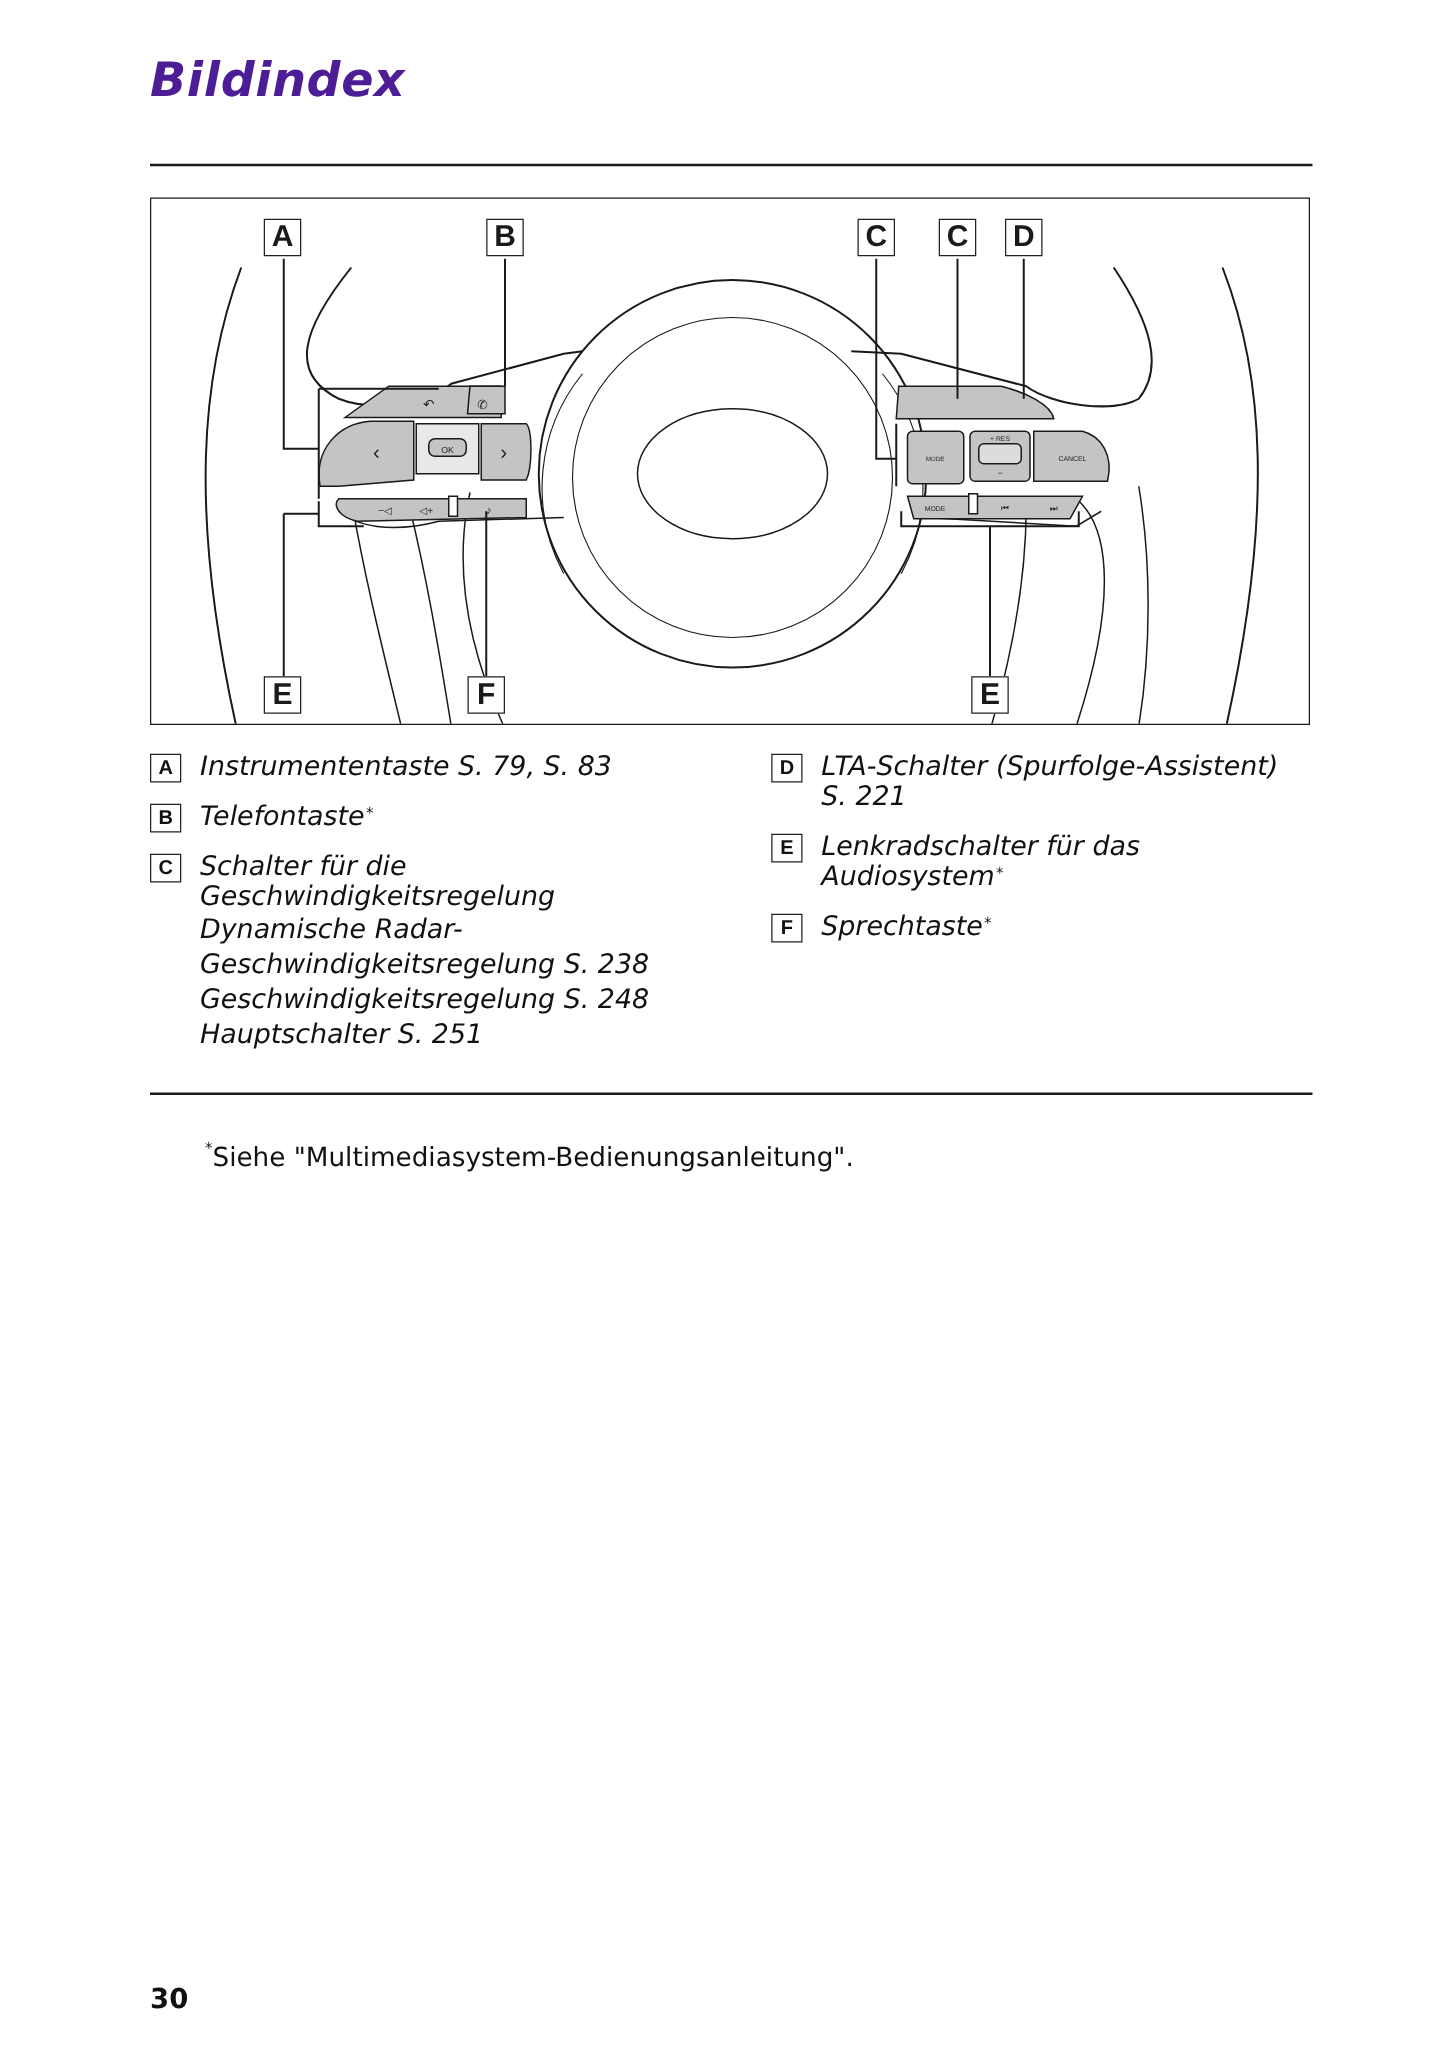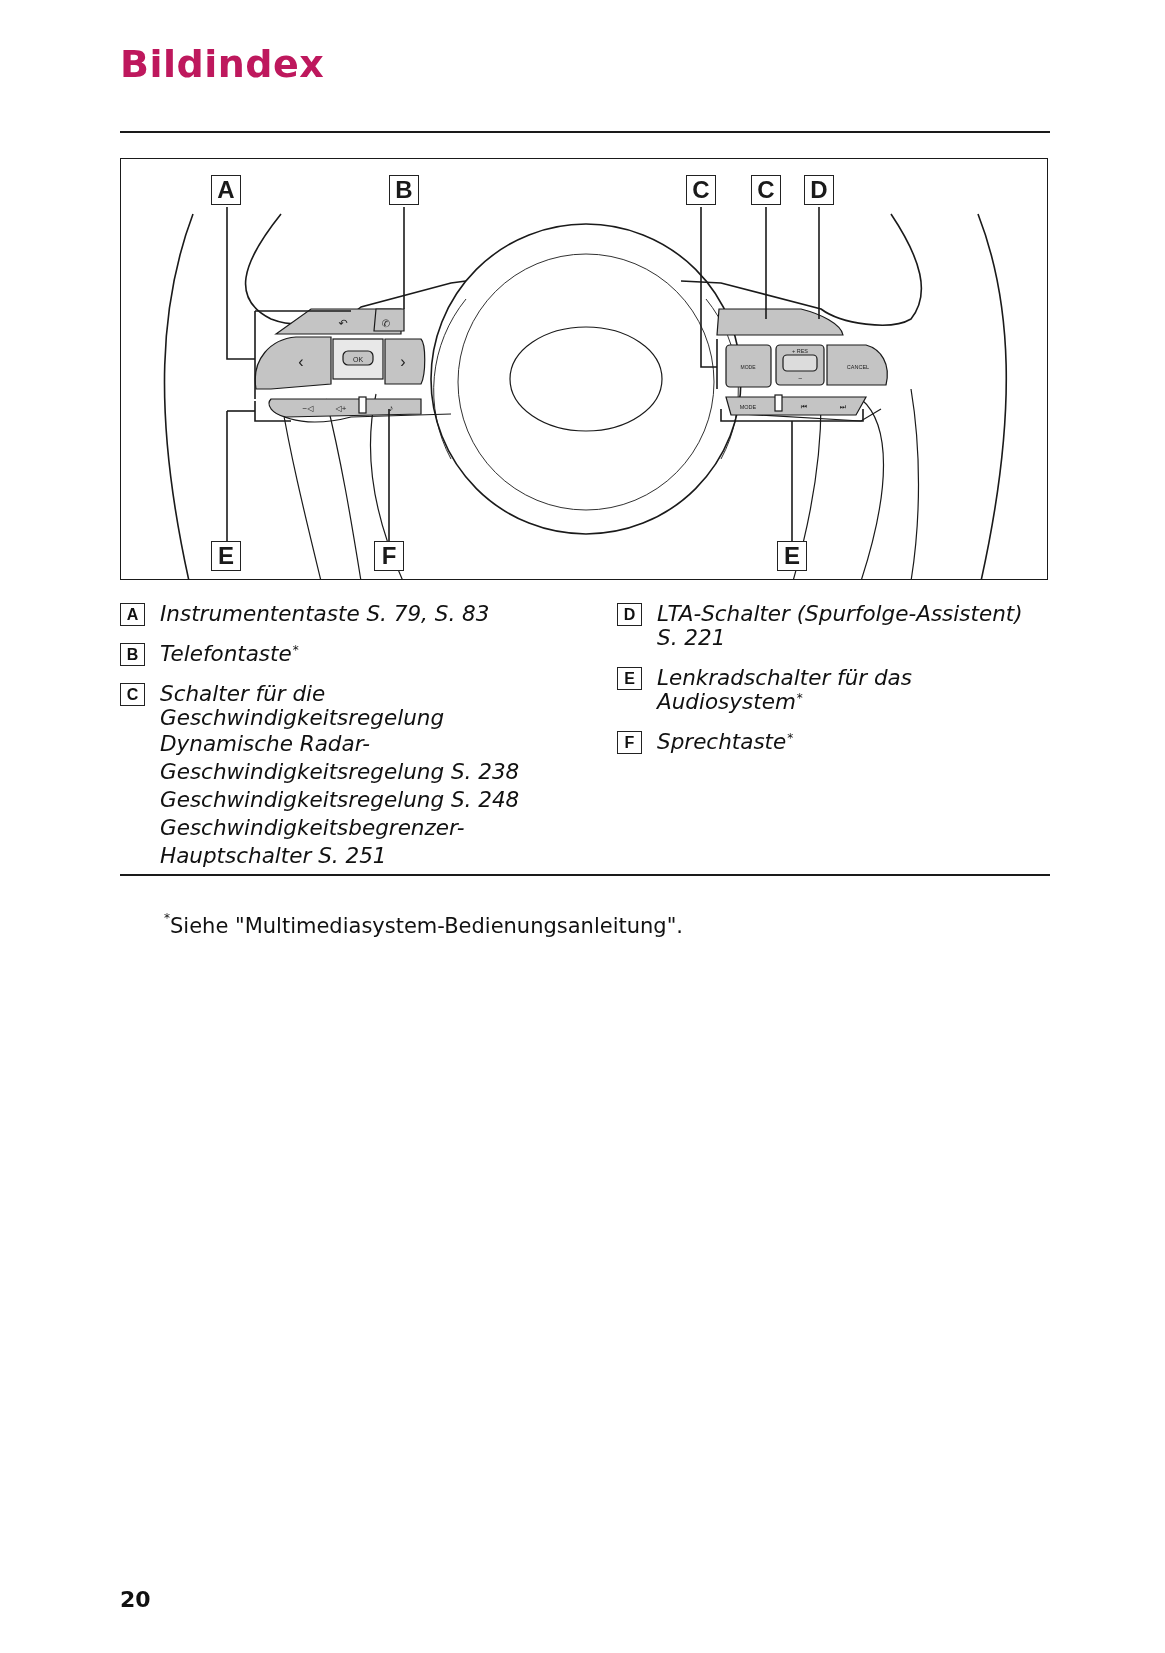--- a/index.html
+++ b/index.html
@@ -1,19 +1,19 @@
 <!DOCTYPE html>
 <html><head>
 <meta charset="utf-8">
 <style>
   html, body { margin:0; padding:0; background:#ffffff; }
   body { width:1165px; height:1653px; position:relative; overflow:hidden;
          font-family:"DejaVu Sans", "Liberation Sans", sans-serif; color:#111; }
   .title { position:absolute; left:120px; top:42px; font-size:38px; font-weight:bold;
-           letter-spacing:0.5px; margin:0; color:#be185d; }
+           letter-spacing:0.5px; margin:0; color:#4c1d95;font-style:italic; }
   .rule { position:absolute; left:120px; width:930px; height:2px; background:#1a1a1a; }
   .diagram { position:absolute; left:120px; top:158px; width:928px; height:422px;
              border:1.6px solid #1a1a1a; box-sizing:border-box; overflow:hidden; }
   .diagram svg { position:absolute; left:0; top:0; }
   .callout { position:absolute; width:30px; height:30px; border:1.6px solid #222;
              box-sizing:border-box; background:#fff; font-family:"Liberation Sans", sans-serif;
              font-weight:bold; font-size:24px; line-height:28px; text-align:center; color:#1a1a1a; }
   .list { position:absolute; font-size:21.5px; line-height:24px; }
   .item { position:relative; padding-left:40px; margin-bottom:16px; }
   .item .key { position:absolute; left:0; top:1px; width:25px; height:23px; border:1.4px solid #222;
@@ -135,21 +135,20 @@
     <span class="key">B</span>
     <span class="line"><span>Telefontaste</span><sup>*</sup></span>
   </div>
   <div class="item">
     <span class="key">C</span>
     <span class="line">Schalter für die</span>
     <span class="line">Geschwindigkeitsregelung</span>
     <span class="line loose">Dynamische Radar-</span>
     <span class="line loose">Geschwindigkeitsregelung S. 238</span>
     <span class="line loose">Geschwindigkeitsregelung S. 248</span>
-    <span class="line loose">Geschwindigkeitsbegrenzer-</span>
     <span class="line loose">Hauptschalter S. 251</span>
   </div>
 </div>
 
 <div class="list" style="left:617px; top:602px; width:440px;">
   <div class="item">
     <span class="key">D</span>
     <span class="line">LTA-Schalter (Spurfolge-Assistent)</span>
     <span class="line">S. 221</span>
   </div>
@@ -161,13 +160,13 @@
   <div class="item">
     <span class="key">F</span>
     <span class="line"><span>Sprechtaste</span><sup>*</sup></span>
   </div>
 </div>
 
 <div class="rule" style="top:874px;"></div>
 
 <div class="footnote"><sup>*</sup><span>Siehe "Multimediasystem-Bedienungsanleitung".</span></div>
 
-<div class="pagenum">20</div>
+<div class="pagenum">30</div>
 
 </body></html>

